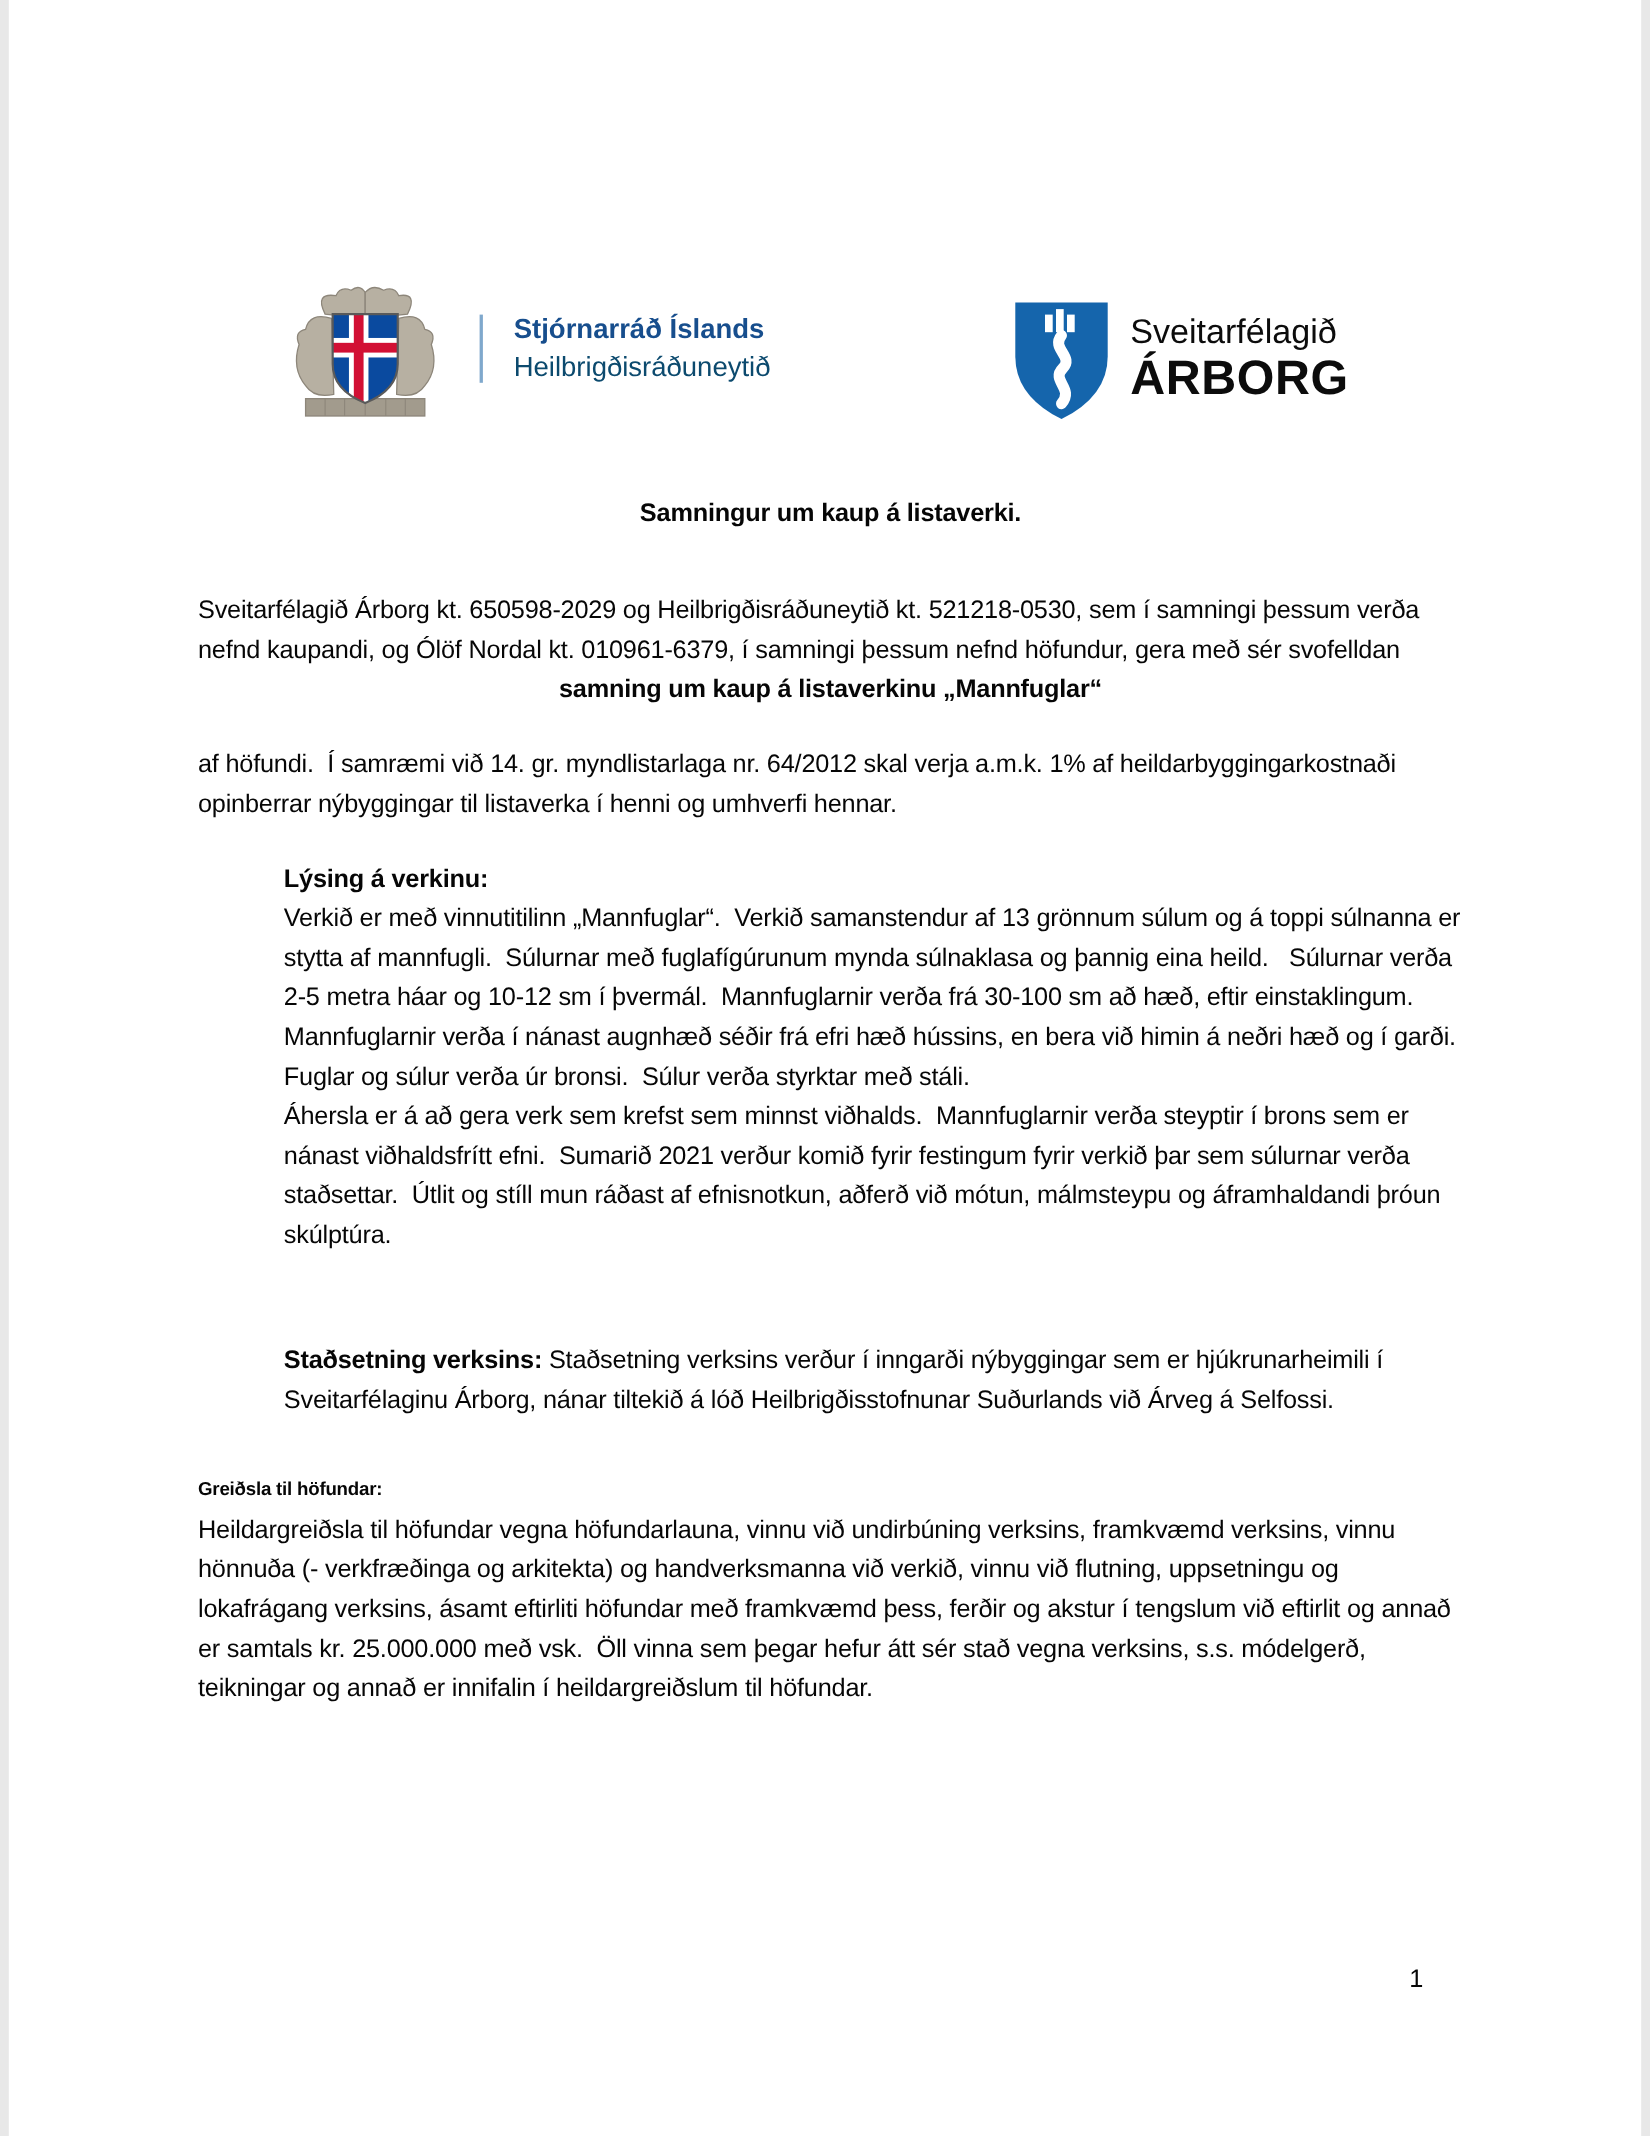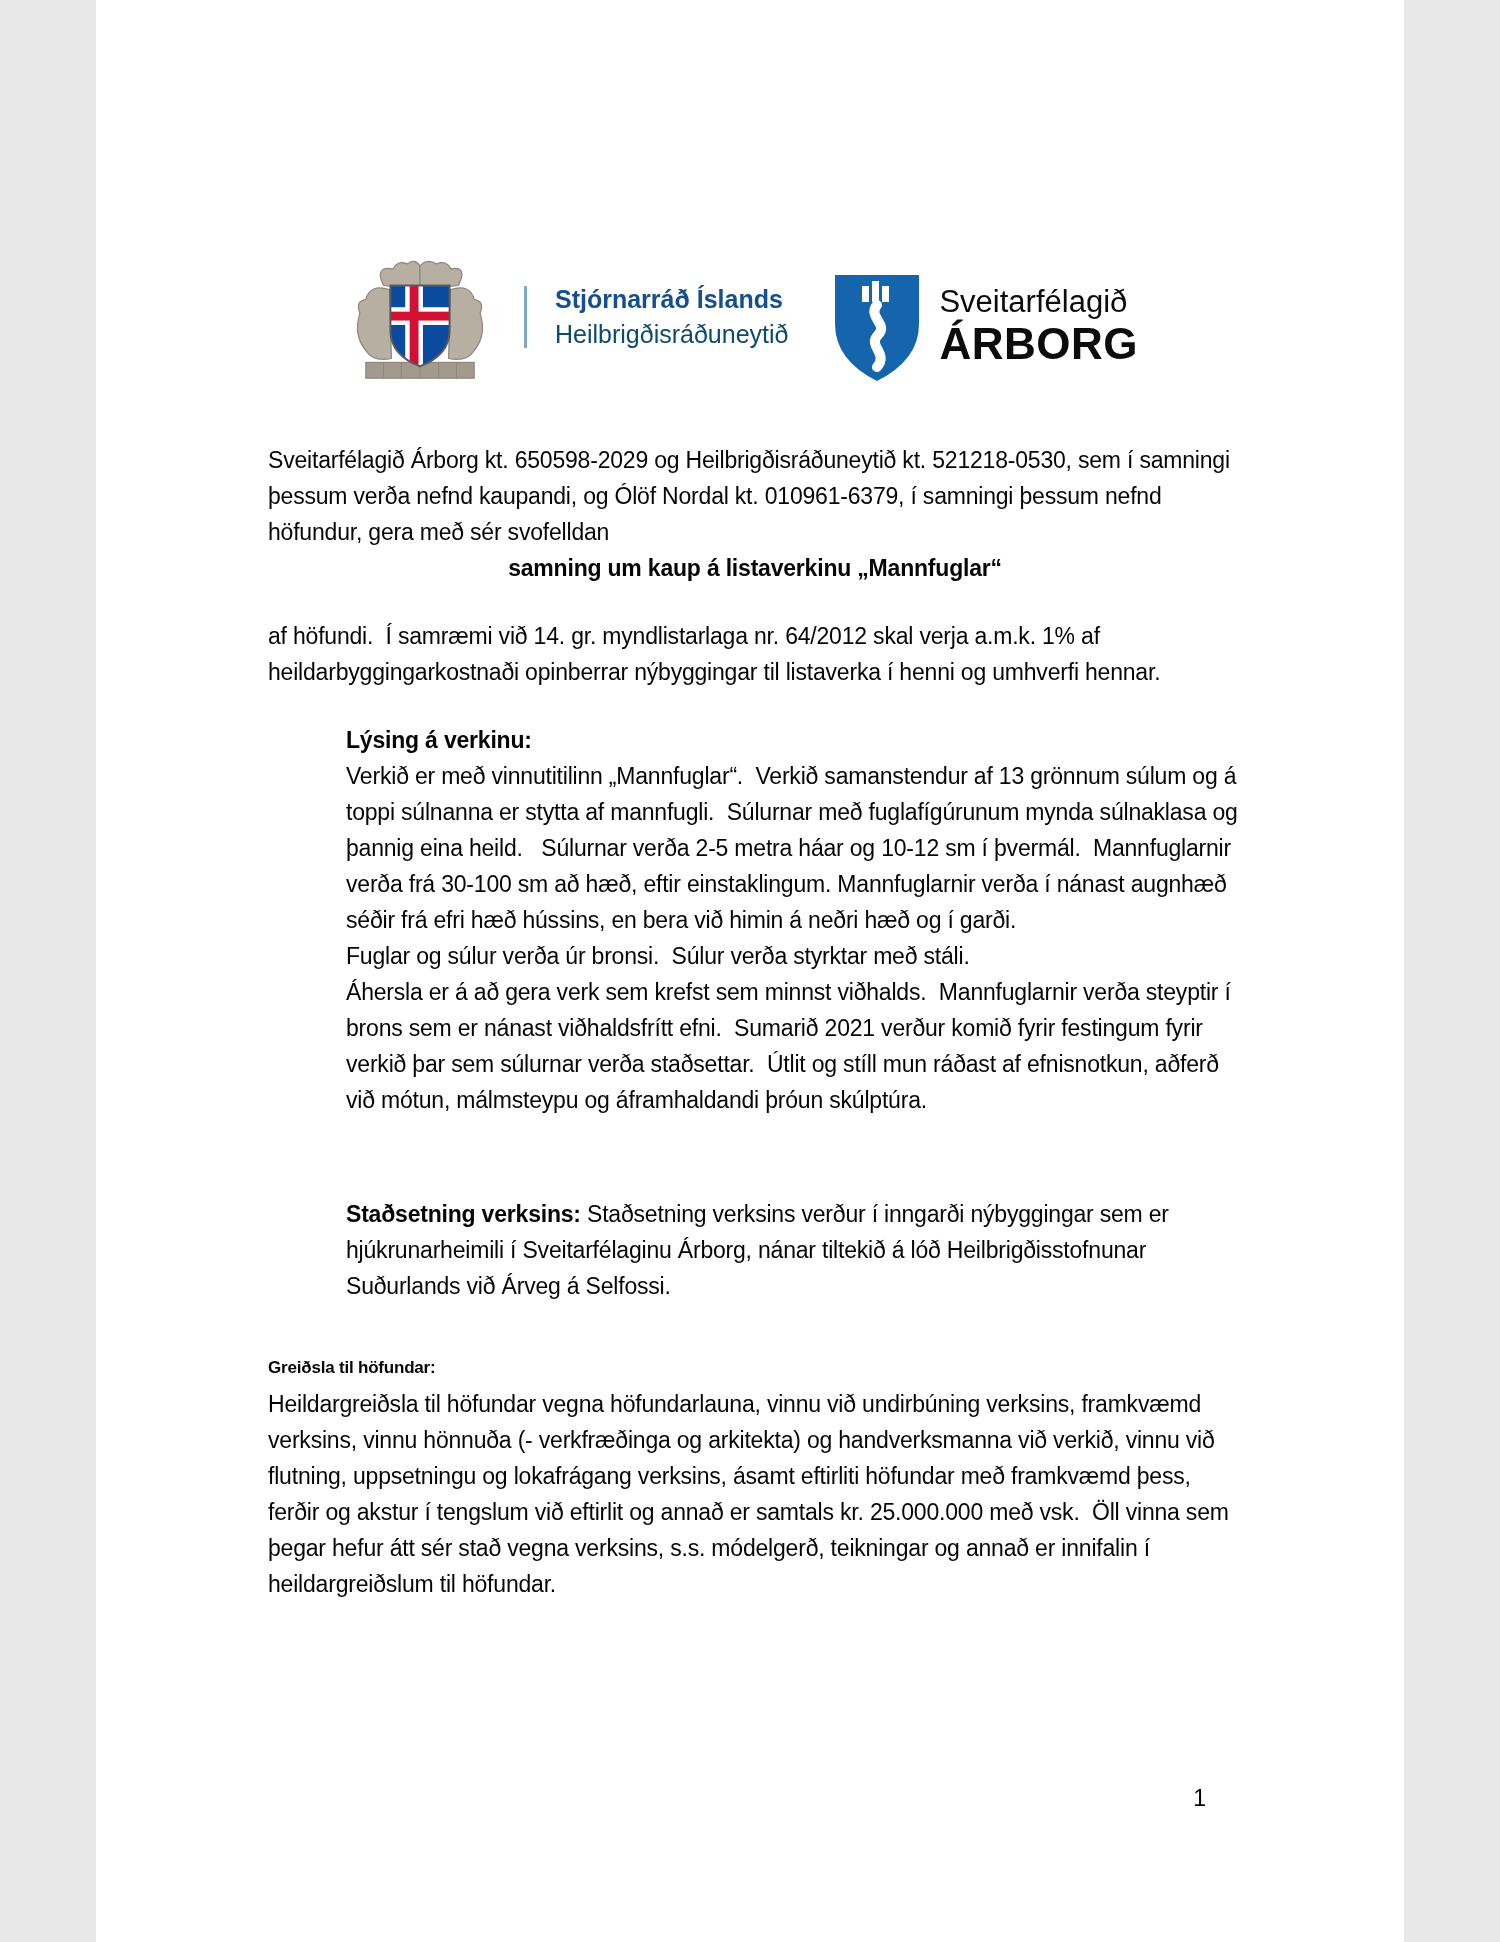--- a/index.html
+++ b/index.html
@@ -1,19 +1,19 @@
 <!DOCTYPE html>
 <html><head>
 <meta charset="utf-8">
 <style>
   * { margin:0; padding:0; box-sizing:border-box; }
   html, body { background:#e8e8e8; }
   .page {
     position:relative;
-    width:1308px;
+    width:1484px;
     height:1942px;
     margin:0 auto;
     background:#ffffff;
     font-family:"Liberation Sans", sans-serif;
     font-size:23px;
     line-height:36px;
     letter-spacing:-0.2px;
     color:#060606;
     padding:0 162px 0 172px;
     overflow:hidden;
@@ -123,20 +123,21 @@
         <path d="M46 33 C36 45 58 52 47 63 C36 74 58 81 46 95" stroke="#ffffff" stroke-width="10" fill="none" stroke-linecap="round"></path>
       </svg>
       <div class="arborg-text">
         <div class="arborg-line1">Sveitarfélagið</div>
         <div class="arborg-line2">ÁRBORG</div>
       </div>
     </div>
 
   </div>
 
+  <h1 class="doc-title">Samningur um kaup á listaverki.</h1>
 
   <p class="intro">Sveitarfélagið Árborg kt. 650598-2029 og Heilbrigðisráðuneytið kt. 521218-0530, sem í samningi þessum verða nefnd kaupandi, og Ólöf Nordal kt. 010961-6379, í samningi þessum nefnd höfundur, gera með sér svofelldan</p>
 
   <h2 class="doc-subtitle">samning um kaup á listaverkinu „Mannfuglar“</h2>
 
   <p class="legal">af höfundi.  Í samræmi við 14. gr. myndlistarlaga nr. 64/2012 skal verja a.m.k. 1% af heildarbyggingarkostnaði opinberrar nýbyggingar til listaverka í henni og umhverfi hennar.</p>
 
   <section class="indent desc">
     <h3 class="block-heading">Lýsing á verkinu:</h3>
     <p>Verkið er með vinnutitilinn „Mannfuglar“.  Verkið samanstendur af 13 grönnum súlum og á toppi súlnanna er stytta af mannfugli.  Súlurnar með fuglafígúrunum mynda súlnaklasa og þannig eina heild.   Súlurnar verða 2-5 metra háar og 10-12 sm í þvermál.  Mannfuglarnir verða frá 30-100 sm að hæð, eftir einstaklingum. Mannfuglarnir verða í nánast augnhæð séðir frá efri hæð hússins, en bera við himin á neðri hæð og í garði.</p>

